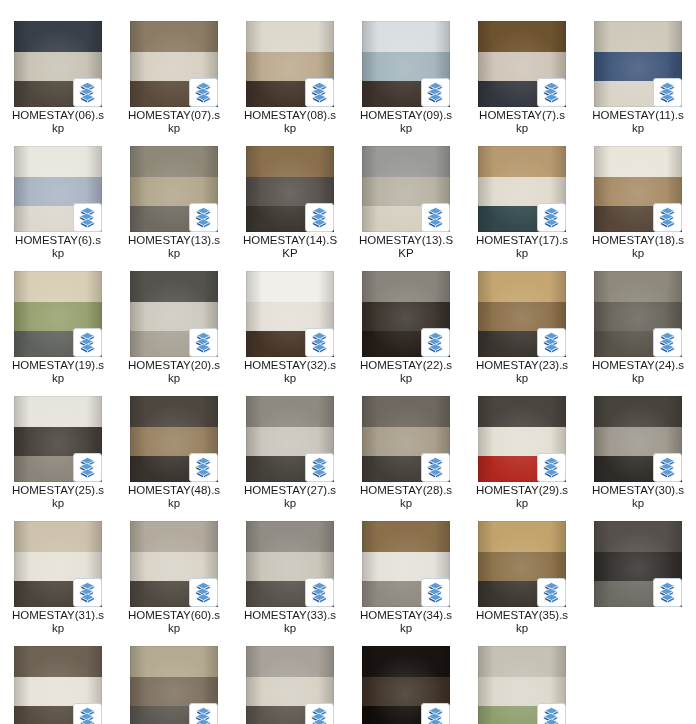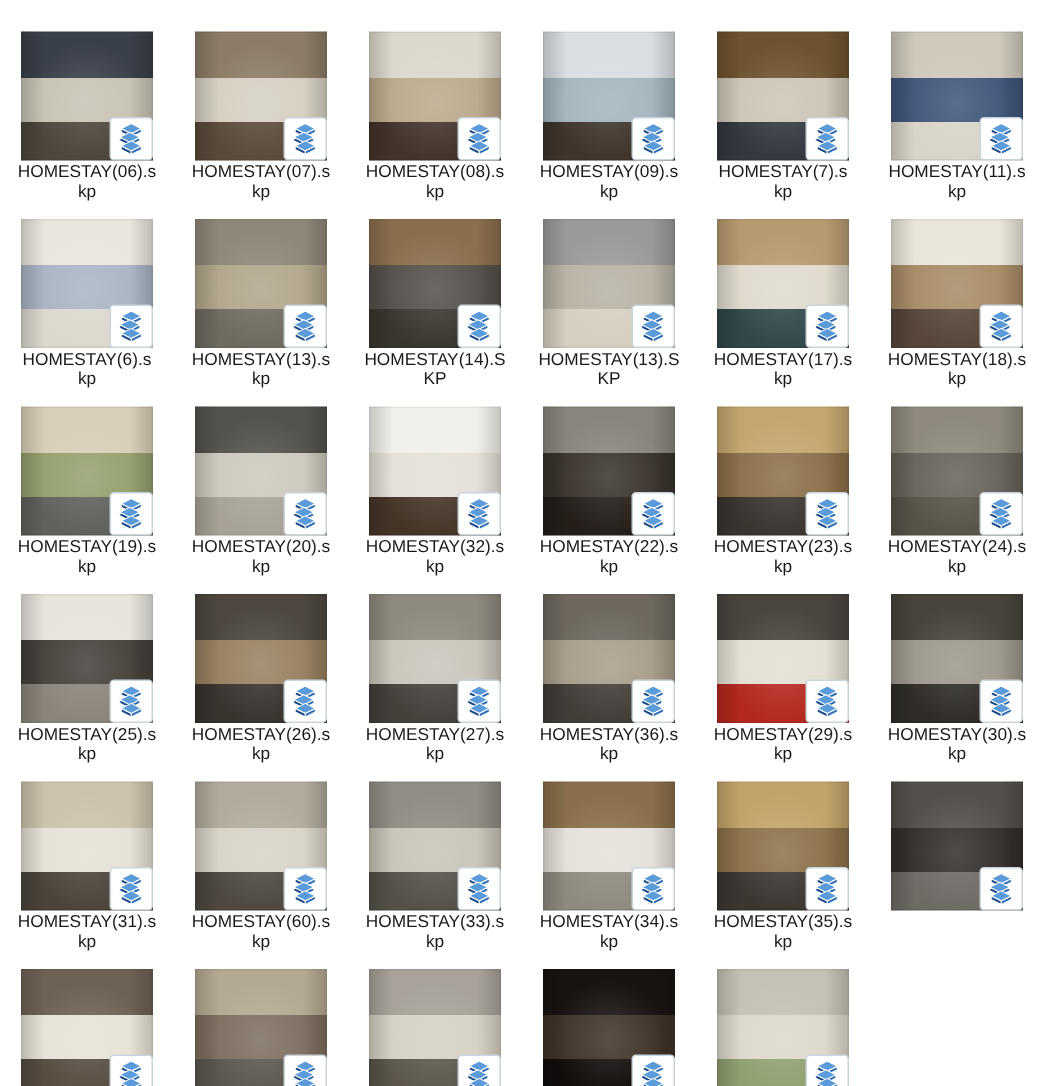--- a/index.html
+++ b/index.html
@@ -609,21 +609,21 @@
             <path class="f-right" d="M11 14.5 L11 16.9 L18 13.4 L18 11 Z"></path>
 
             <path class="f-top" d="M12 13.5 L19 17 L12 20.5 L5 17 Z"></path>
             <path class="f-left" d="M5 17 L5 19.4 L12 22.9 L12 20.5 Z"></path>
             <path class="f-right" d="M12 20.5 L12 22.9 L19 19.4 L19 17 Z"></path>
           </g>
         </svg>
       </div>
     </div>
     <div class="label">
-      <span class="line line1">HOMESTAY(26).s</span>
+      <span class="line line1">HOMESTAY(48).s</span>
       <span class="line line2">kp</span>
     </div>
   </div>
 
   <div class="tile" title="HOMESTAY(27).skp">
     <div class="thumb" style="--c1: #8f8a80; --c2: #cac5bb; --c3: #44403a;">
       <div class="badge">
         <svg viewBox="0 0 24 24" aria-hidden="true">
 
           <g stroke="#ffffff" stroke-width="0.7" stroke-linejoin="round">
@@ -663,21 +663,21 @@
             <path class="f-right" d="M11 14.5 L11 16.9 L18 13.4 L18 11 Z"></path>
 
             <path class="f-top" d="M12 13.5 L19 17 L12 20.5 L5 17 Z"></path>
             <path class="f-left" d="M5 17 L5 19.4 L12 22.9 L12 20.5 Z"></path>
             <path class="f-right" d="M12 20.5 L12 22.9 L19 19.4 L19 17 Z"></path>
           </g>
         </svg>
       </div>
     </div>
     <div class="label">
-      <span class="line line1">HOMESTAY(36).s</span>
+      <span class="line line1">HOMESTAY(28).s</span>
       <span class="line line2">kp</span>
     </div>
   </div>
 
   <div class="tile" title="HOMESTAY(29).skp">
     <div class="thumb" style="--c1: #4b453f; --c2: #e4dfd3; --c3: #b3281e;">
       <div class="badge">
         <svg viewBox="0 0 24 24" aria-hidden="true">
 
           <g stroke="#ffffff" stroke-width="0.7" stroke-linejoin="round">

